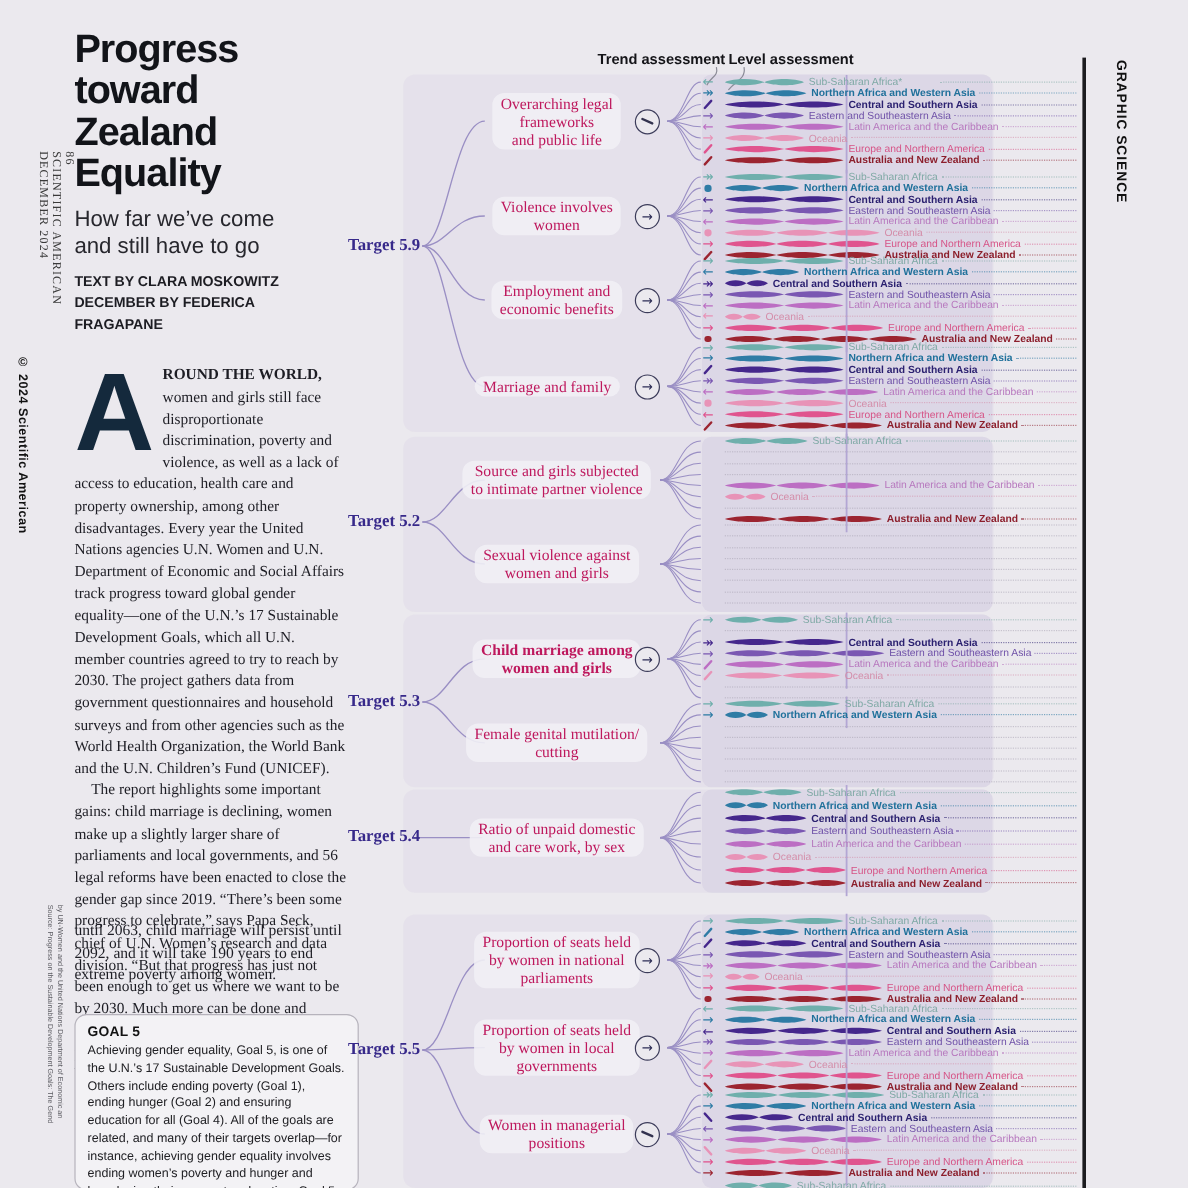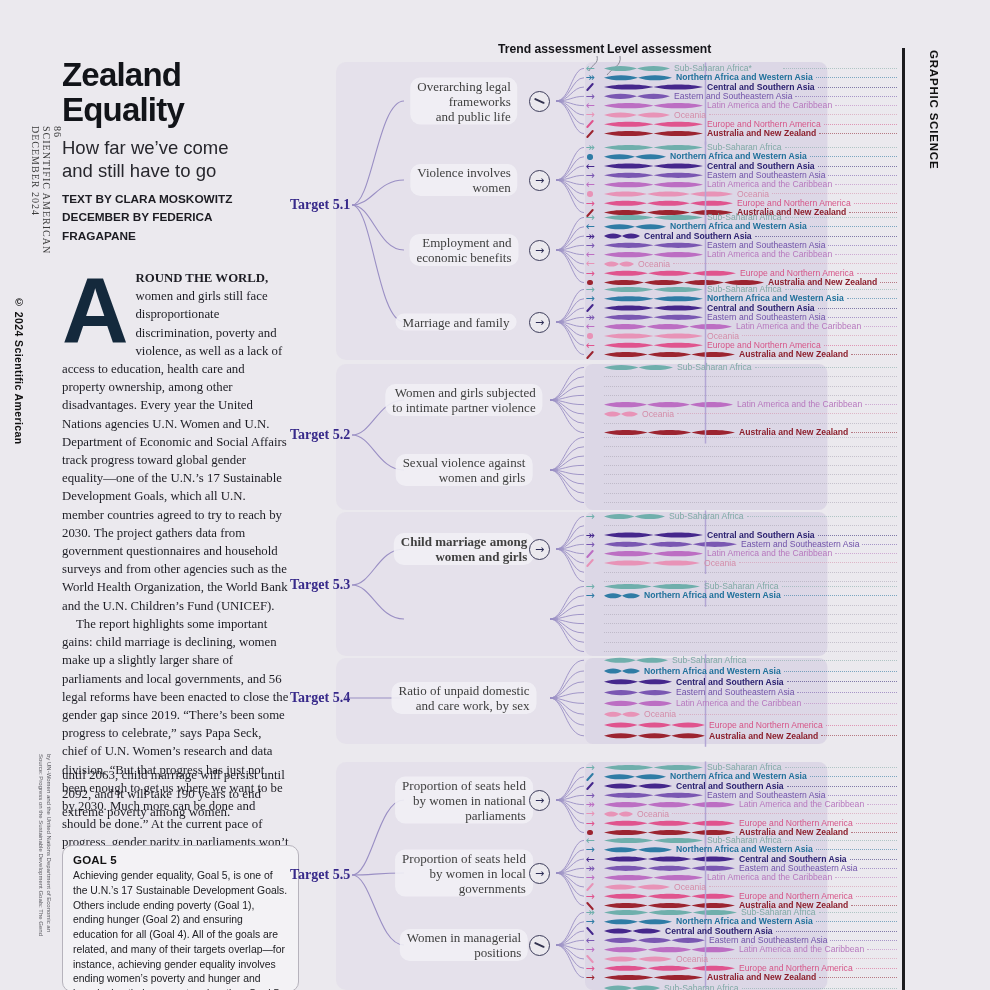--- a/index.html
+++ b/index.html
@@ -22,21 +22,21 @@
   #body-copy .dropcap{float:left;font-family:"Liberation Sans",sans-serif;font-weight:900;font-size:92px;line-height:.78;color:#14293c;margin:6px 7px 0 0;}
   #para3{left:62px;top:766px;width:227px;font-family:"Liberation Serif",serif;font-size:13px;line-height:18.6px;color:#1d1d24;}
   #goal-box{left:62px;top:845px;width:215px;height:129px;background:#f3f2f5;border:1px solid #b6b3bc;border-radius:10px;padding:8px 10px;}
   #goal-box h4{margin:0 0 3px 0;font-size:11.5px;letter-spacing:.2px;color:#121212;}
   #goal-box p{margin:0;font-size:10.4px;line-height:1.42;color:#202024;}
   
   #diagram{left:0;top:0;width:990px;height:990px;}
   #dsvg{position:absolute;left:0;top:0;}
   .col-head{position:absolute;top:42px;font-size:12.2px;font-weight:bold;color:#141418;}
   .target-label{position:absolute;transform:translateY(-50%);font-family:"Liberation Serif",serif;font-weight:bold;font-size:14px;color:#37298a;white-space:nowrap;}
-  .ind-label{position:absolute;transform:translate(-50%,-50%);font-family:"Liberation Serif",serif;font-size:13px;line-height:15px;color:#404040;text-align:right;white-space:pre-line;background:rgba(241,239,245,.9);border-radius:10px;padding:1px 7px;}
+  .ind-label{position:absolute;transform:translate(-50%,-50%);font-family:"Liberation Serif",serif;font-size:13px;line-height:15px;color:#be185d;text-align:center;white-space:pre-line;background:rgba(241,239,245,.9);border-radius:10px;padding:1px 7px;}
   .circle-ic{position:absolute;width:21px;height:21px;border:1.4px solid #3c3c5a;border-radius:50%;display:flex;align-items:center;justify-content:center;background:#ebe9ee;box-sizing:border-box;}
   .circle-ic .ar{font-family:"DejaVu Sans",sans-serif;font-size:11px;color:#2d2d55;}
   .circle-ic .bar{width:11px;height:1.8px;background:#33334f;border-radius:1px;transform:rotate(24deg);}
   .trend{position:absolute;width:18px;height:14px;transform:translateY(-50%);display:flex;align-items:center;justify-content:center;font-family:"DejaVu Sans",sans-serif;font-size:11px;line-height:1;}
   .trend .sbar{width:10px;height:2px;border-radius:1px;}
   .trend .dot{width:5.5px;height:5.5px;border-radius:50%;}
   .rowlab{position:absolute;transform:translateY(-50%);display:flex;align-items:center;height:10px;}
   .rowlab .t{font-size:8.6px;line-height:1;white-space:nowrap;}
   .rowlab .dots{flex:1;border-top:1.6px dotted;margin-left:3px;opacity:.55;align-self:center;}
 </style>
@@ -51,21 +51,21 @@
 <div class="abs vt" id="copyright">© 2024 Scientific American</div>
 <div class="abs" id="source-note">
   <div>Source: Progress on the Sustainable Development Goals: The Gend</div>
   <div>by UN-Women and the United Nations Department of Economic an</div>
 </div>
 
 <div class="abs" id="right-rule"></div>
 <div class="abs vt" id="dept">GRAPHIC SCIENCE</div>
 
 <div class="abs" id="article">
-  <div id="title"><br><span>Zealand Equality</span></div>
+  <div id="title"><span>Progress toward</span><br><span>Zealand Equality</span></div>
   <div id="subtitle"><span>How far we’ve come</span><br><span>and still have to go</span></div>
   <div id="bylines"><span>TEXT BY CLARA MOSKOWITZ</span><br><span>DECEMBER BY FEDERICA FRAGAPANE</span></div>
   <div id="body-copy">
     <p style="margin:0;"><span class="dropcap">A</span><b>ROUND THE WORLD,</b><span> women and girls still face disproportionate discrimination, poverty and violence, as well as a lack of access to education, health care and property ownership, among other disadvantages. Every year the United Nations agencies U.N. Women and U.N. Department of Economic and Social Affairs track progress toward global gender equality—one of the U.N.’s 17 Sustainable Development Goals, which all U.N. member countries agreed to try to reach by 2030. The project gathers data from government questionnaires and household surveys and from other agencies such as the World Health Organization, the World Bank and the U.N. Children’s Fund (UNICEF).</span></p>
     <p style="margin:0;text-indent:14px;">The report highlights some important gains: child marriage is declining, women make up a slightly larger share of parliaments and local governments, and 56 legal reforms have been enacted to close the gender gap since 2019. “There’s been some progress to celebrate,” says Papa Seck, chief of U.N. Women’s research and data division. “But that progress has just not been enough to get us where we want to be by 2030. Much more can be done and should be done.” At the current pace of progress, gender parity in parliaments won’t be achieved</p>
   </div>
 </div>
 <div class="abs" id="para3">until 2063, child marriage will persist until 2092, and it will take 190 years to end extreme poverty among women.</div>
 <div class="abs" id="goal-box">
   <h4>GOAL 5</h4>
@@ -277,21 +277,21 @@
       <path d="M604.0,940.35 C612.1,936.95 629.6,936.95 637.7,940.35 C629.6,943.75 612.1,943.75 604.0,940.35 Z M637.7,940.35 C645.7,936.95 663.3,936.95 671.3,940.35 C663.3,943.75 645.7,943.75 637.7,940.35 Z M671.3,940.35 C679.4,936.95 696.9,936.95 705.0,940.35 C696.9,943.75 679.4,943.75 671.3,940.35 Z " fill="#7A57B2"></path>
       <path d="M604.0,949.6500000000001 C614.5,946.2500000000001 637.2,946.2500000000001 647.7,949.6500000000001 C637.2,953.0500000000001 614.5,953.0500000000001 604.0,949.6500000000001 Z M647.7,949.6500000000001 C658.1,946.2500000000001 680.9,946.2500000000001 691.3,949.6500000000001 C680.9,953.0500000000001 658.1,953.0500000000001 647.7,949.6500000000001 Z M691.3,949.6500000000001 C701.8,946.2500000000001 724.5,946.2500000000001 735.0,949.6500000000001 C724.5,953.0500000000001 701.8,953.0500000000001 691.3,949.6500000000001 Z " fill="#BC6EC3"></path>
       <path d="M604.0,958.95 C612.2,955.5500000000001 629.8,955.5500000000001 638.0,958.95 C629.8,962.35 612.2,962.35 604.0,958.95 Z M638.0,958.95 C646.2,955.5500000000001 663.8,955.5500000000001 672.0,958.95 C663.8,962.35 646.2,962.35 638.0,958.95 Z " fill="#E893B7"></path>
       <path d="M604.0,968.25 C614.5,964.85 637.2,964.85 647.7,968.25 C637.2,971.65 614.5,971.65 604.0,968.25 Z M647.7,968.25 C658.1,964.85 680.9,964.85 691.3,968.25 C680.9,971.65 658.1,971.65 647.7,968.25 Z M691.3,968.25 C701.8,964.85 724.5,964.85 735.0,968.25 C724.5,971.65 701.8,971.65 691.3,968.25 Z " fill="#E0548E"></path>
       <path d="M604.0,977.5500000000001 C615.9,974.1500000000001 641.6,974.1500000000001 653.5,977.5500000000001 C641.6,980.95 615.9,980.95 604.0,977.5500000000001 Z M653.5,977.5500000000001 C665.4,974.1500000000001 691.1,974.1500000000001 703.0,977.5500000000001 C691.1,980.95 665.4,980.95 653.5,977.5500000000001 Z " fill="#9C2430"></path>
       <line x1="705.5" y1="906.45" x2="705.5" y2="988.5500000000001" stroke="#b3a6d4" stroke-width="1.5"></line>
       <path d="M604.0,988 C610.7,984.6 625.3,984.6 632.0,988 C625.3,991.4 610.7,991.4 604.0,988 Z M632.0,988 C638.7,984.6 653.3,984.6 660.0,988 C653.3,991.4 638.7,991.4 632.0,988 Z " fill="#6FAFAC"></path>
     </svg>
   <div class="col-head" style="left:498px;">Trend assessment</div>
   <div class="col-head" style="left:607px;">Level assessment</div>
-<div class="target-label" style="left: 290px; top: 205px;">Target 5.1</div>
+<div class="target-label" style="left: 290px; top: 205px;">Target 5.9</div>
     <div class="ind-label" style="left: 464px; top: 101px;">Overarching legal
 frameworks
 and public life</div>
     <div class="circle-ic" style="left: 529px; top: 90.5px;">
       <div class="bar"></div>
     </div>
     <div class="rowlab" style="left: 674px; top: 68.45px; width: 223px; gap: 28px;">
       <span class="t" style="color: rgb(127, 169, 165);">Sub-Saharan Africa*</span>
       <div class="dots" style="border-color: rgb(127, 169, 165);"></div>
     </div>
@@ -479,21 +479,21 @@
     </div>
     <div class="trend" style="left: 581px; top: 345.25px; color: rgb(224, 84, 142);">←</div>
     <div class="rowlab" style="left: 739px; top: 354.55px; width: 158px;">
       <span class="t" style="color: rgb(140, 31, 44); font-weight: bold;">Australia and New Zealand</span>
       <div class="dots" style="border-color: rgb(140, 31, 44);"></div>
     </div>
     <div class="trend" style="left: 581px; top: 354.55px;">
       <div class="sbar" style="background: rgb(156, 36, 48); transform: rotate(-48deg);"></div>
     </div>
     <div class="target-label" style="left: 290px; top: 435px;">Target 5.2</div>
-    <div class="ind-label" style="left: 464px; top: 400px;">Women and girls subjected
+    <div class="ind-label" style="left: 464px; top: 400px;">Source and girls subjected
 to intimate partner violence</div>
     <div class="rowlab" style="left: 677px; top: 367.45px; width: 220px;">
       <span class="t" style="color: rgb(127, 169, 165);">Sub-Saharan Africa</span>
       <div class="dots" style="border-color: rgb(127, 169, 165);"></div>
     </div>
     <div class="rowlab" style="left: 604px; top: 376.75px; width: 293px;">
       <div class="dots" style="border-color: rgb(168, 163, 179); margin-left: 0px;"></div>
     </div>
     <div class="rowlab" style="left: 604px; top: 386.05px; width: 293px;">
       <div class="dots" style="border-color: rgb(168, 163, 179); margin-left: 0px;"></div>
@@ -579,20 +579,22 @@
     </div>
     <div class="trend" style="left: 581px; top: 562.95px;">
       <div class="sbar" style="background: rgb(232, 147, 183); transform: rotate(-48deg);"></div>
     </div>
     <div class="rowlab" style="left: 604px; top: 572.25px; width: 293px;">
       <div class="dots" style="border-color: rgb(168, 163, 179); margin-left: 0px;"></div>
     </div>
     <div class="rowlab" style="left: 604px; top: 581.55px; width: 293px;">
       <div class="dots" style="border-color: rgb(168, 163, 179); margin-left: 0px;"></div>
     </div>
+    <div class="ind-label" style="left: 464px; top: 619px;">Female genital mutilation/
+cutting</div>
     <div class="rowlab" style="left: 704px; top: 586.45px; width: 193px;">
       <span class="t" style="color: rgb(127, 169, 165);">Sub-Saharan Africa</span>
       <div class="dots" style="border-color: rgb(127, 169, 165);"></div>
     </div>
     <div class="trend" style="left: 581px; top: 586.45px; color: rgb(111, 175, 172);">→</div>
     <div class="rowlab" style="left: 644px; top: 595.75px; width: 253px;">
       <span class="t" style="color: rgb(32, 113, 155); font-weight: bold;">Northern Africa and Western Asia</span>
       <div class="dots" style="border-color: rgb(32, 113, 155);"></div>
     </div>
     <div class="trend" style="left: 581px; top: 595.75px; color: rgb(47, 124, 165);">→</div>

